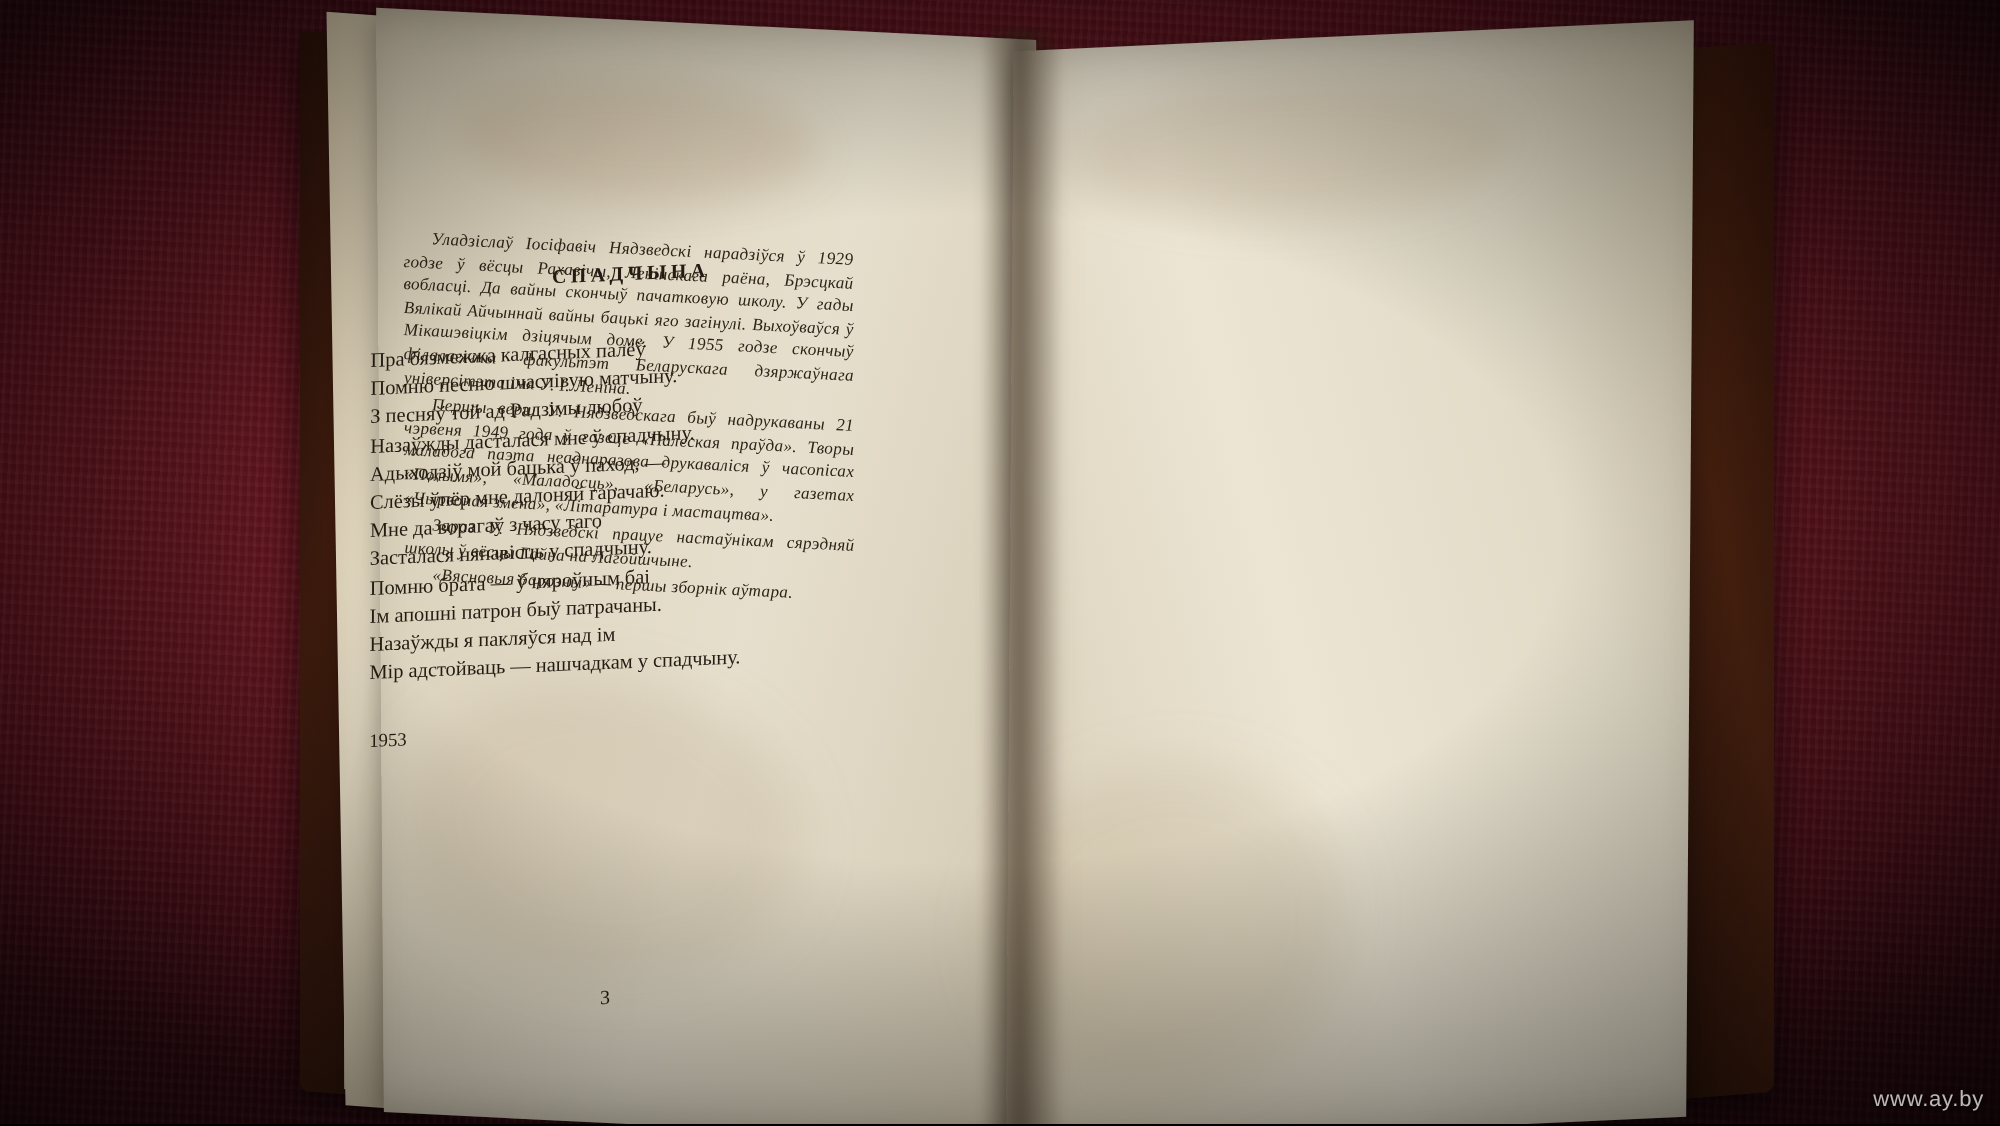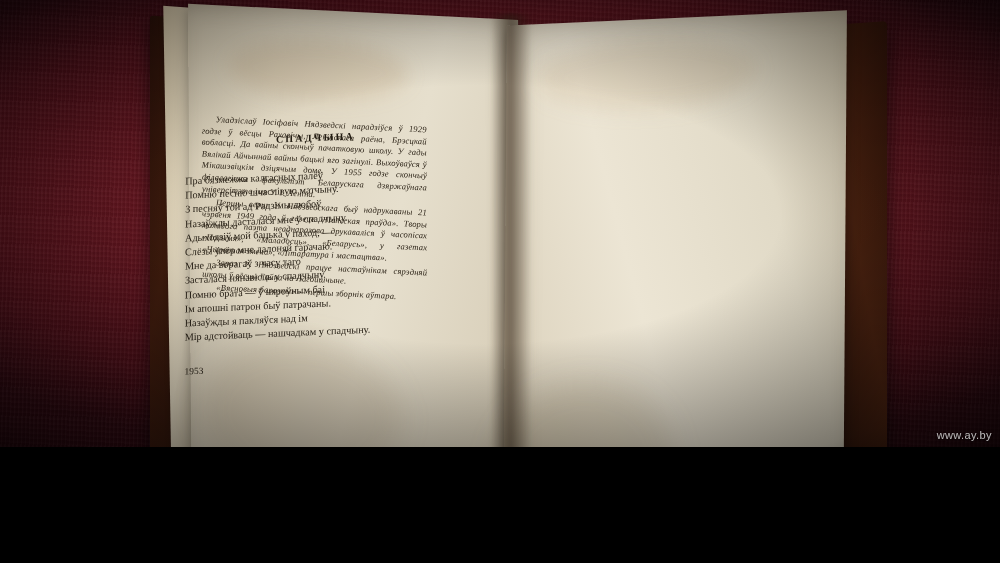--- a/index.html
+++ b/index.html
@@ -10,21 +10,21 @@
   body {
     width: 1000px;
     height: 563px;
     overflow: hidden;
     font-family: "Liberation Serif", serif;
   }
 
   #scene {
     position: relative;
     width: 1000px;
-    height: 447px;
+    height: 562px;
     overflow: hidden;
     background:
       radial-gradient(ellipse 70% 60% at 50% 45%, #7e1e2a 0%, #6d1822 45%, #4d0f18 80%, #2e0810 100%);
   }
 
   
   .cloth-v, .cloth-h {
     position: absolute;
     inset: 0;
     pointer-events: none;

